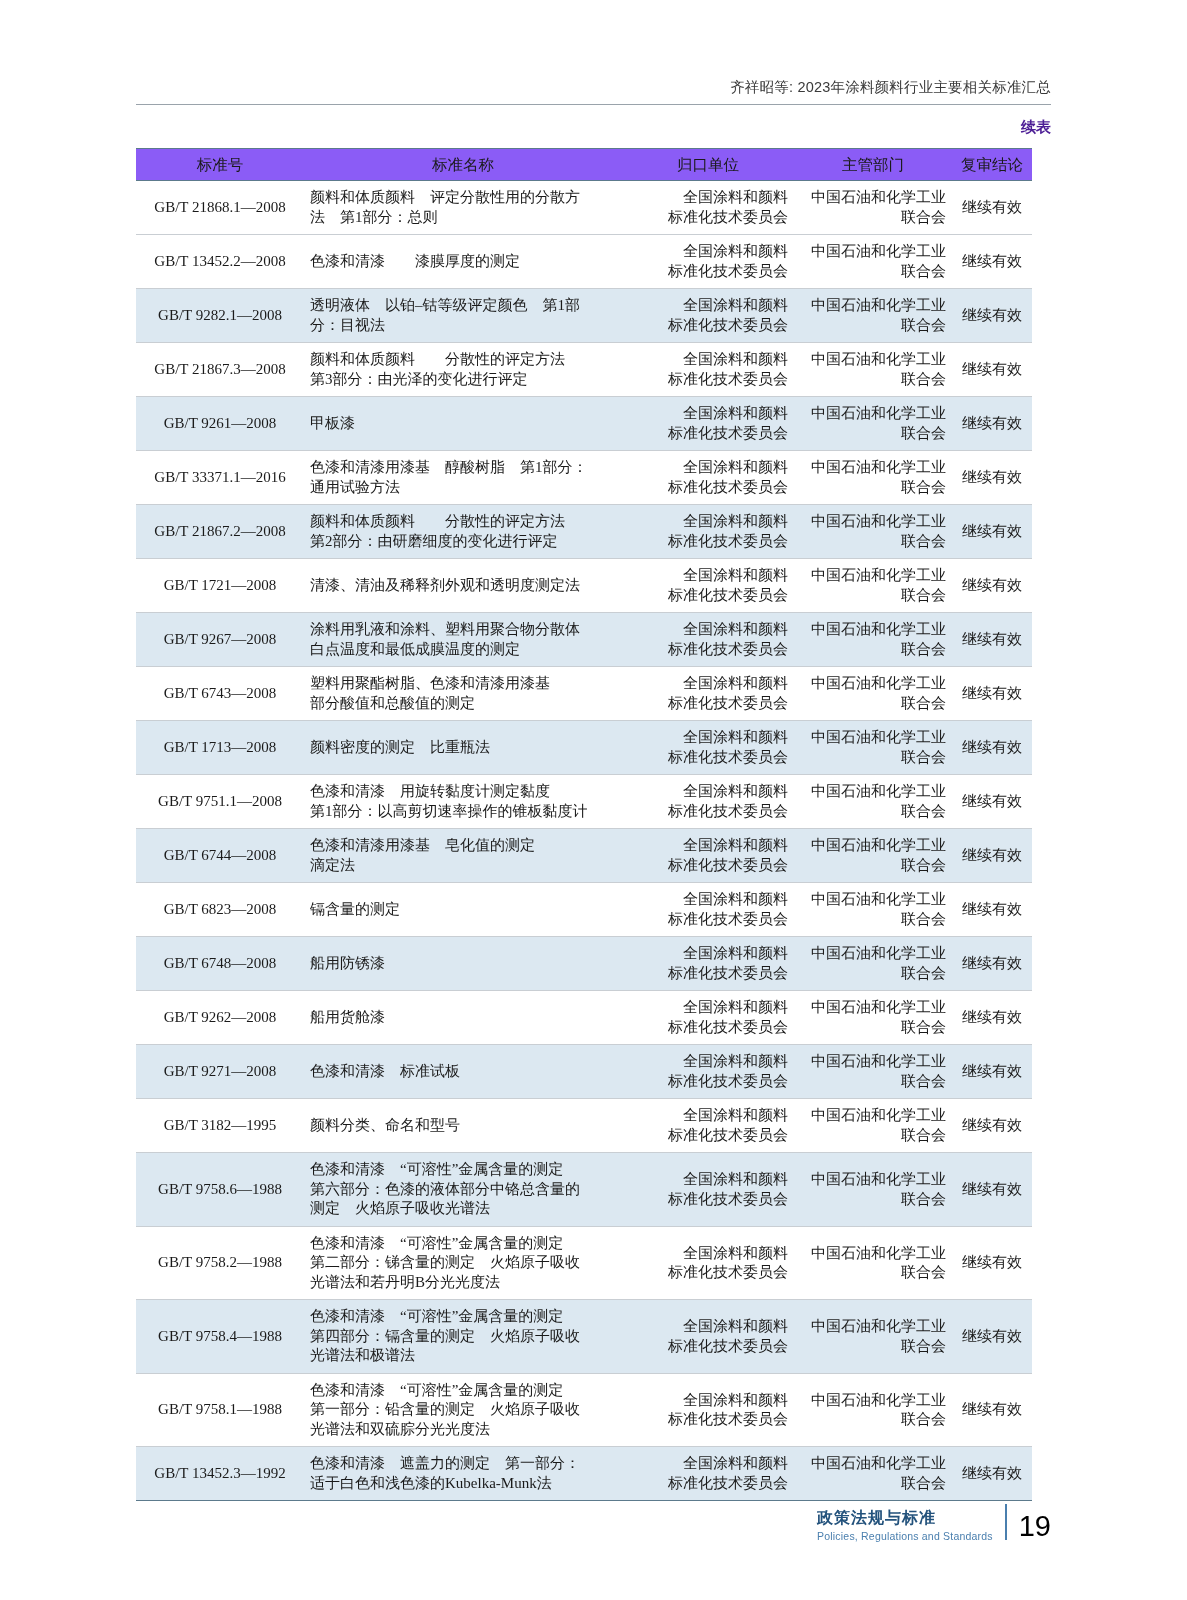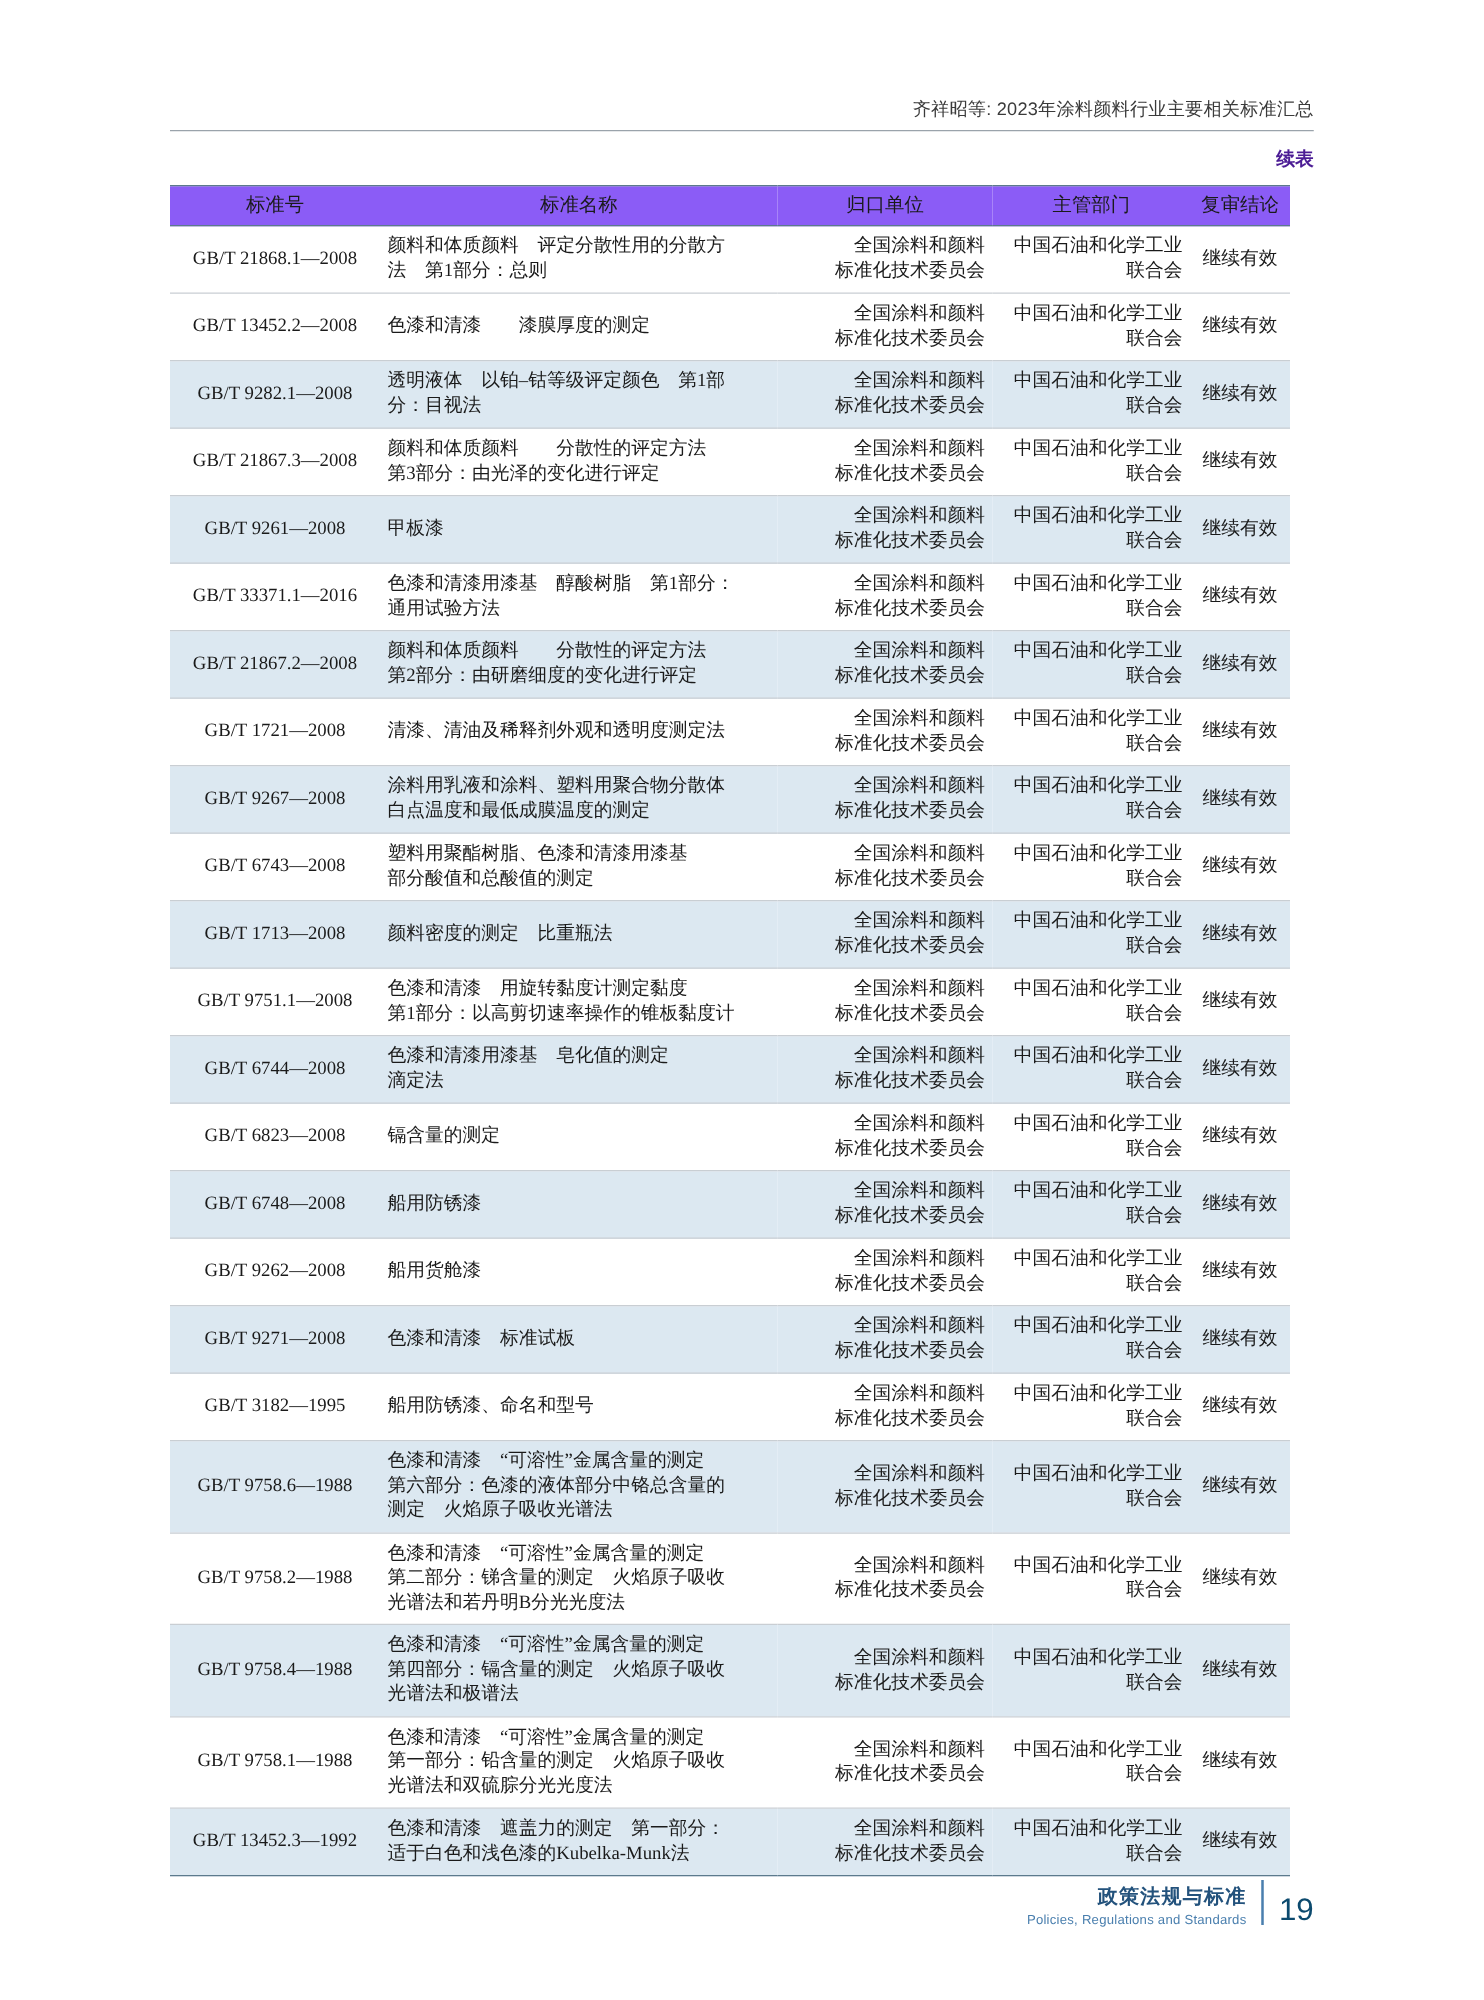--- a/index.html
+++ b/index.html
@@ -119,21 +119,20 @@
   
   .footer {
     position: absolute;
     bottom: 58px;
     right: 136px;
     display: flex;
     align-items: flex-end;
     gap: 10px;
   }
   .footer-texts {
-    text-align: right;
     line-height: 1.15;
     margin-top: 31px;
   }
   .footer-cn {
     font-family: "Liberation Sans", sans-serif;
     font-size: 16px;
     font-weight: bold;
     color: #23527c;
     letter-spacing: 1px;
   }
@@ -145,22 +144,22 @@
     margin-top: 3px;
   }
   .footer-bar {
     width: 2px;
     height: 36px;
     background: #4a7fae;
     margin: 0 2px 2px 2px;
   }
   .footer-page {
     font-family: "Liberation Sans", sans-serif;
-    font-size: 25px;
-    color: #0c4a6e;
+    font-size: 29px;
+    color: #000000;
     line-height: 1;
     padding-bottom: 1px;
   }
 </style>
 </head>
 <body>
 
 <div class="page">
 
   <div class="runhead">齐祥昭等: 2023年涂料颜料行业主要相关标准汇总</div>
@@ -446,21 +445,21 @@
             </td>
             <td class="cell-dept">
               <span class="nm-line">中国石油和化学工业</span>
               <span class="nm-line">联合会</span>
             </td>
             <td class="cell-concl">继续有效</td>
           </tr>
           <tr>
             <td class="cell-code">GB/T 3182—1995</td>
             <td class="cell-name">
-              <span class="nm-line">船用防锈漆、命名和型号</span>
+              <span class="nm-line">颜料分类、命名和型号</span>
             </td>
             <td class="cell-unit">
               <span class="nm-line">全国涂料和颜料</span>
               <span class="nm-line">标准化技术委员会</span>
             </td>
             <td class="cell-dept">
               <span class="nm-line">中国石油和化学工业</span>
               <span class="nm-line">联合会</span>
             </td>
             <td class="cell-concl">继续有效</td>

